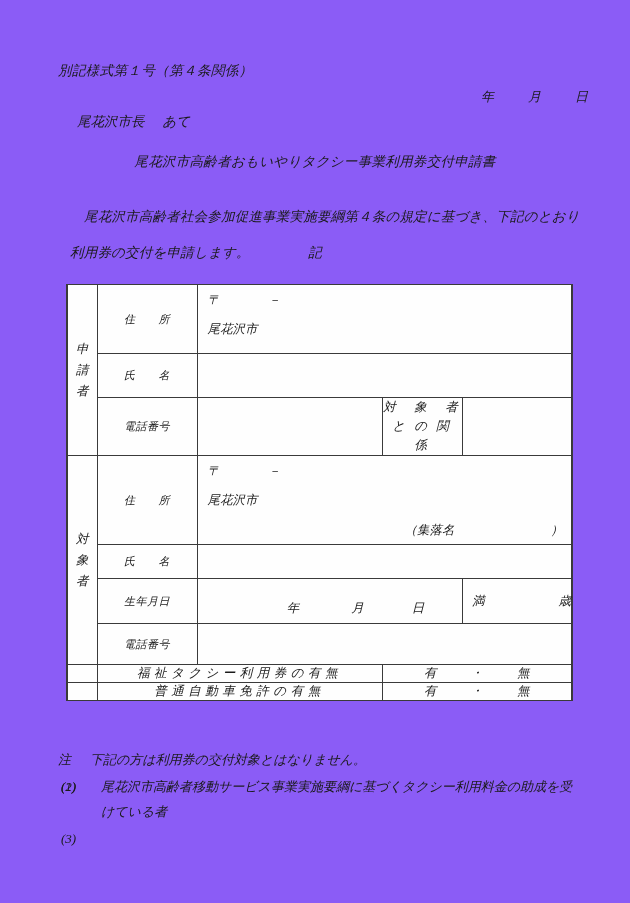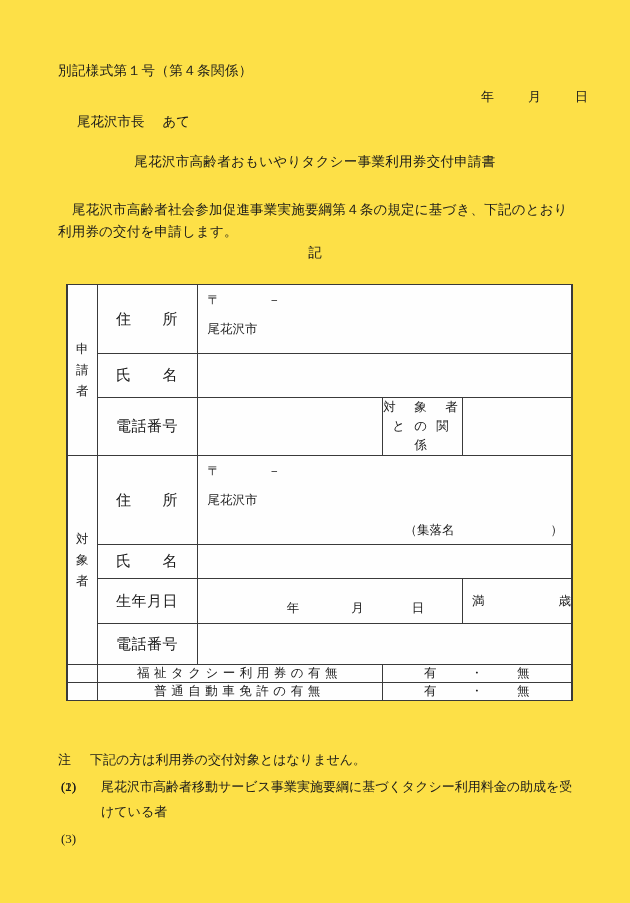--- a/index.html
+++ b/index.html
@@ -12,21 +12,22 @@
     width: 630px;
     height: 903px;
     position: relative;
     font-family: "Liberation Serif", "DejaVu Serif", serif;
     color: #1a1a1a;
     overflow: hidden;
   }
   .page {
     position: absolute;
     inset: 0;
-    background: #fde047;
+    background: #8b5cf6;
+    font-style: italic;
   }
 
   
   .form-no {
     position: absolute;
     left: 58px;
     top: 62px;
     font-size: 13.5px;
     letter-spacing: 0.4px;
     white-space: nowrap;
@@ -58,25 +59,25 @@
     right: 0;
     top: 153px;
     text-align: center;
     font-size: 13.5px;
     letter-spacing: 0.3px;
     white-space: nowrap;
   }
 
   .body-para {
     position: absolute;
-    left: 58px;
+    left: 70px;
     top: 199px;
     width: 516px;
     font-size: 13.5px;
-    line-height: 22px;
+    line-height: 36px;
     text-indent: 14px;
     letter-spacing: 0.2px;
   }
 
   .ki-mark {
     position: absolute;
     left: 0;
     right: 0;
     top: 244px;
     text-align: center;
@@ -106,21 +107,21 @@
     width: 30px;
     text-align: center;
     font-size: 12.5px;
     line-height: 21px;
   }
   .vcat span { display: block; }
 
   .lbl {
     width: 100px;
     text-align: center;
-    font-size: 15px;
+    font-size: 11px;
     letter-spacing: 0.5px;
   }
 
   .cell-addr {
     position: relative;
     height: 68px;
     padding: 0 8px;
   }
   .postal {
     position: absolute;

